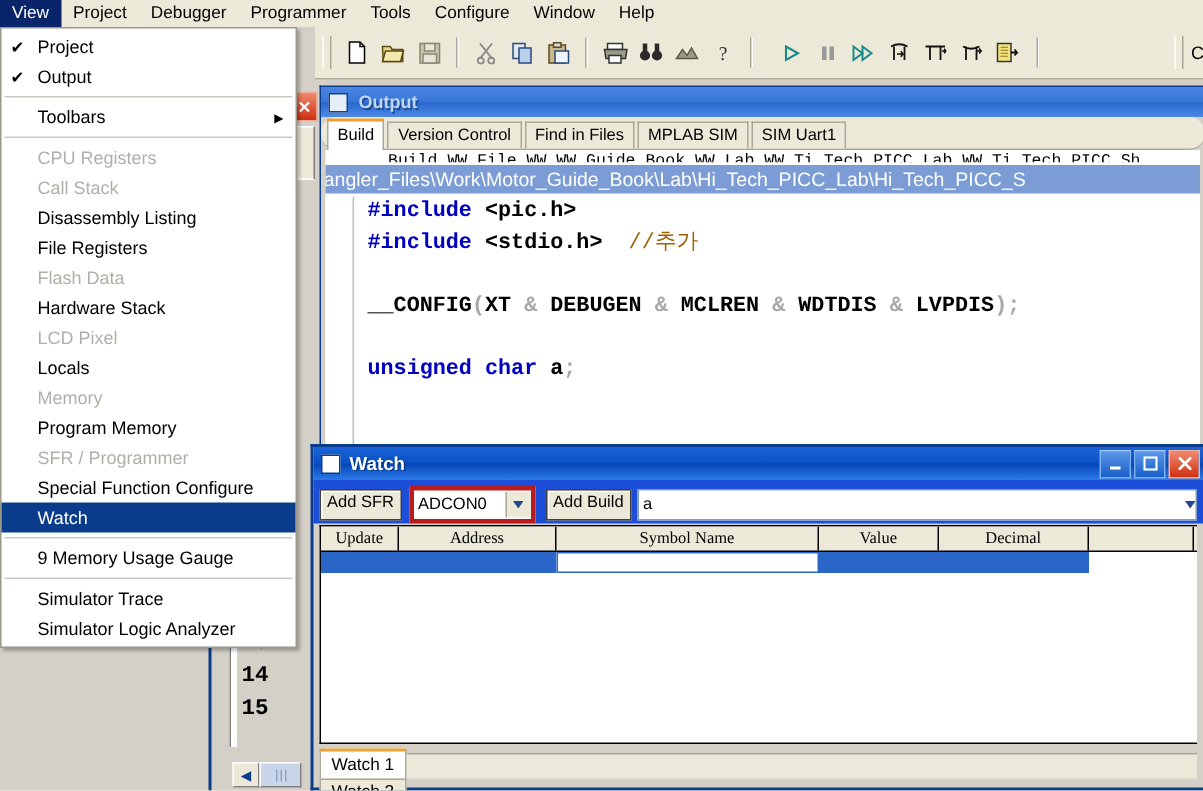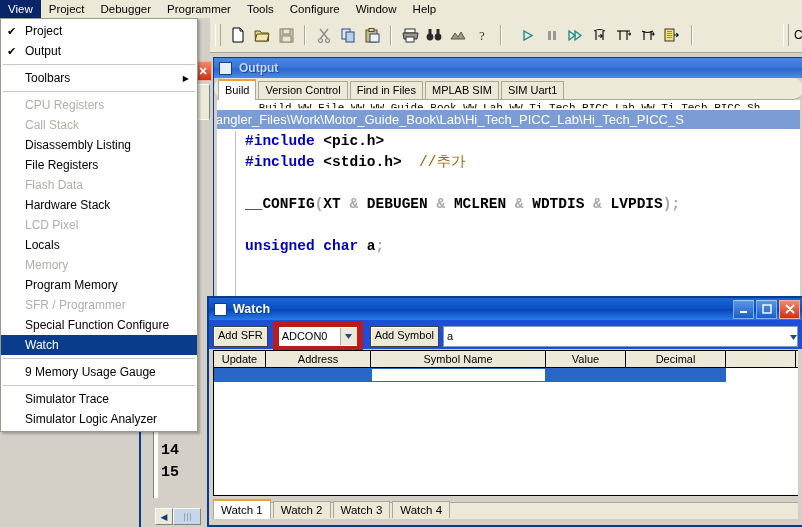--- a/index.html
+++ b/index.html
@@ -77,38 +77,38 @@
   .w-title .box{width:11px;height:11px;background:#fff;border:1px solid #0a3c8c;margin-right:6px;}
   .w-title .t{color:#fff;font-size:12.5px;font-weight:bold;flex:1;text-shadow:1px 1px 0 #063a8e;}
   .wbtns{display:flex;gap:2px;margin-right:2px;}
   .wbtn{width:19px;height:17px;border:1px solid #7fb0ef;border-top-color:#a8ccf8;
         background:linear-gradient(180deg,#5a96e8,#1a5fc8);display:flex;align-items:center;justify-content:center;}
   .wbtn.close{background:linear-gradient(180deg,#f08a70,#d03010);border-color:#f4b09a;}
 
   .w-tool{height:26px;display:flex;align-items:center;padding:3px 4px 0 4px;background:#1d4ed8;}
   .w-btn{height:19px;background:#ece9d8;border:1px solid #404040;font-size:11px;line-height:17px;
          padding:0 4px;box-shadow:inset 1px 1px 0 #fff;white-space:nowrap;}
-  .w-combo{height:19px;width:78px;background:#fff;border:6px solid #b91c1c;margin-left:5px;display:flex;align-items:center;}
+  .w-combo{height:19px;width:78px;background:#fff;border:3px solid #b91c1c;margin-left:5px;display:flex;align-items:center;}
   .w-combo span{flex:1;font-size:11px;padding-left:3px;color:#000;white-space:nowrap;overflow:hidden;}
   .w-combo .arrow{width:16px;height:17px;background:#ece9d8;border-left:1px solid #aca899;
                   display:flex;align-items:center;justify-content:center;}
   .w-combo2{height:19px;flex:1;background:#fff;border:1px solid #7f9db9;margin-left:4px;display:flex;align-items:center;}
   .w-combo2 span{flex:1;font-size:11px;padding-left:3px;color:#000;}
 
   .w-grid{position:absolute;left:4px;top:52px;width:585px;height:146px;background:#fff;border:1px solid #000;
           border-right:none;box-sizing:border-box;overflow:hidden;}
   .w-hdr{display:flex;height:16px;background:#ece9d8;border-bottom:1px solid #000;}
-  .w-hdr div{font-family:Liberation Sans, sans-serif;font-size:11px;line-height:16px;text-align:center;
+  .w-hdr div{font-family:Liberation Serif, serif;font-size:11px;line-height:16px;text-align:center;
              border-right:1px solid #000;color:#000;box-sizing:border-box;}
   .w-row{display:flex;height:14px;}
   .w-row .c{box-sizing:border-box;height:14px;}
   .selb{background:#2a66c8;}
   .whitec{background:#fff;}
 
-  .w-tabs{position:absolute;left:4px;bottom:6px;width:585px;height:20px;display:flex;align-items:center;}
+  .w-tabs{position:absolute;left:4px;bottom:6px;width:585px;height:20px;display:flex;align-items:flex-start;flex-direction:column;}
   .wtab{height:16px;padding:0 7px;font-size:11.5px;line-height:16px;background:#ece9d8;
         border:1px solid #aca899;border-bottom:none;margin-right:2px;color:#000;}
   .wtab.act{background:#fff;height:18px;line-height:18px;border-top:2px solid #f0a030;}
   .w-tabrail{position:absolute;left:4px;bottom:6px;width:585px;height:16px;background:#ece9d8;border-top:1px solid #aca899;}
 
   
   .dropdown{position:absolute;left:0px;top:18px;width:196px;background:#fff;border:1px solid #9a9a8a;
             z-index:60;padding:2px 0;box-shadow:2px 2px 2px rgba(0,0,0,.25);}
   .ditem{height:20px;display:flex;align-items:center;font-size:12px;color:#000;padding-left:6px;white-space:nowrap;}
   .ditem .ck{width:18px;font-size:11px;color:#000;}
@@ -202,21 +202,21 @@
     <div class="w-tool">
       <div class="w-btn">Add SFR</div>
       <div class="w-combo">
         <span>ADCON0</span>
         <div class="arrow">
           <svg width="7" height="5" viewBox="0 0 7 5">
               <path d="M0 0 L7 0 L3.5 5 Z" fill="#26478d"></path>
             </svg>
         </div>
       </div>
-      <div class="w-btn" style="margin-left:7px;">Add Symbol</div>
+      <div class="w-btn" style="margin-left:7px;">Add Build</div>
       <div class="w-combo2">
         <span>a</span>
         <div class="arrow">
           <svg width="7" height="5" viewBox="0 0 7 5">
               <path d="M0 0 L7 0 L3.5 5 Z" fill="#26478d"></path>
             </svg>
         </div>
       </div>
     </div>
 

